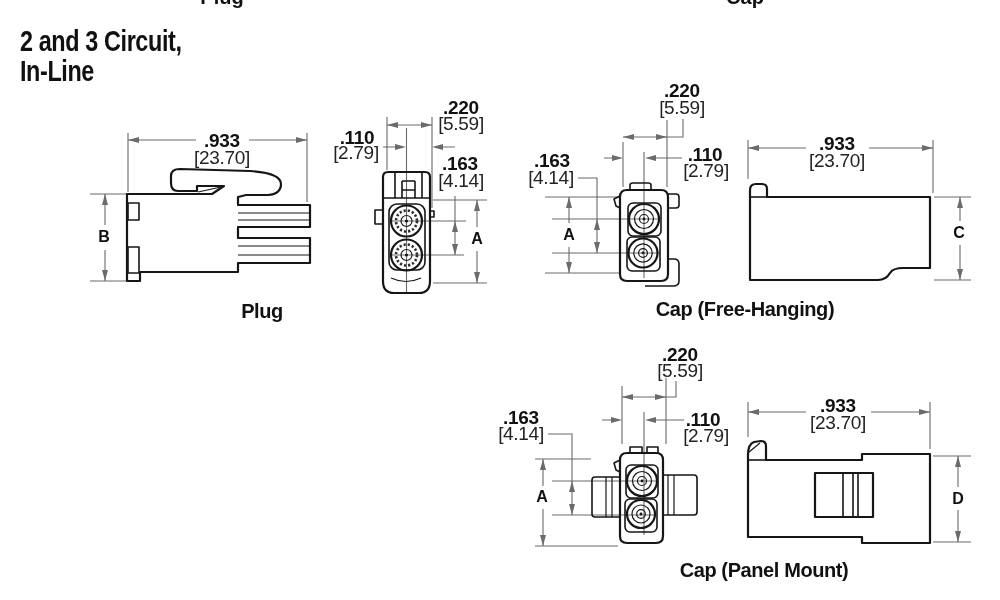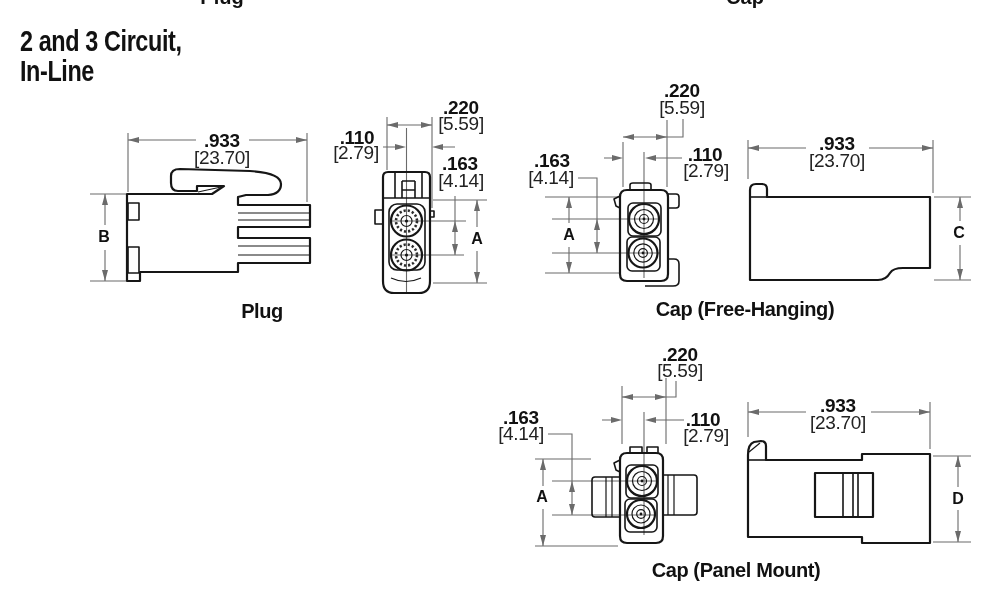--- a/index.html
+++ b/index.html
@@ -204,15 +204,15 @@
   <div class="ctr dim-mm" style="left:680px;top:371px;">[5.59]</div>
   <div class="ctr dim-in" style="left:521px;top:418px;">.163</div>
   <div class="ctr dim-mm" style="left:521px;top:434px;">[4.14]</div>
   <div class="ctr dim-in" style="left:703px;top:420px;">.110</div>
   <div class="ctr dim-mm" style="left:706px;top:436px;">[2.79]</div>
   <div class="ctr dim-letter" style="left:542px;top:497px;">A</div>
 
   <div class="ctr dim-in" style="left:838px;top:406px;">.933</div>
   <div class="ctr dim-mm" style="left:838px;top:423px;">[23.70]</div>
   <div class="ctr dim-letter" style="left:958px;top:499px;">D</div>
-  <div class="ctr view-label" style="left:736px;top:570px;">Cap (Panel Mount)</div>
+  <div class="ctr view-label" style="left:764px;top:570px;">Cap (Panel Mount)</div>
 
 </div>
 
 </body></html>

